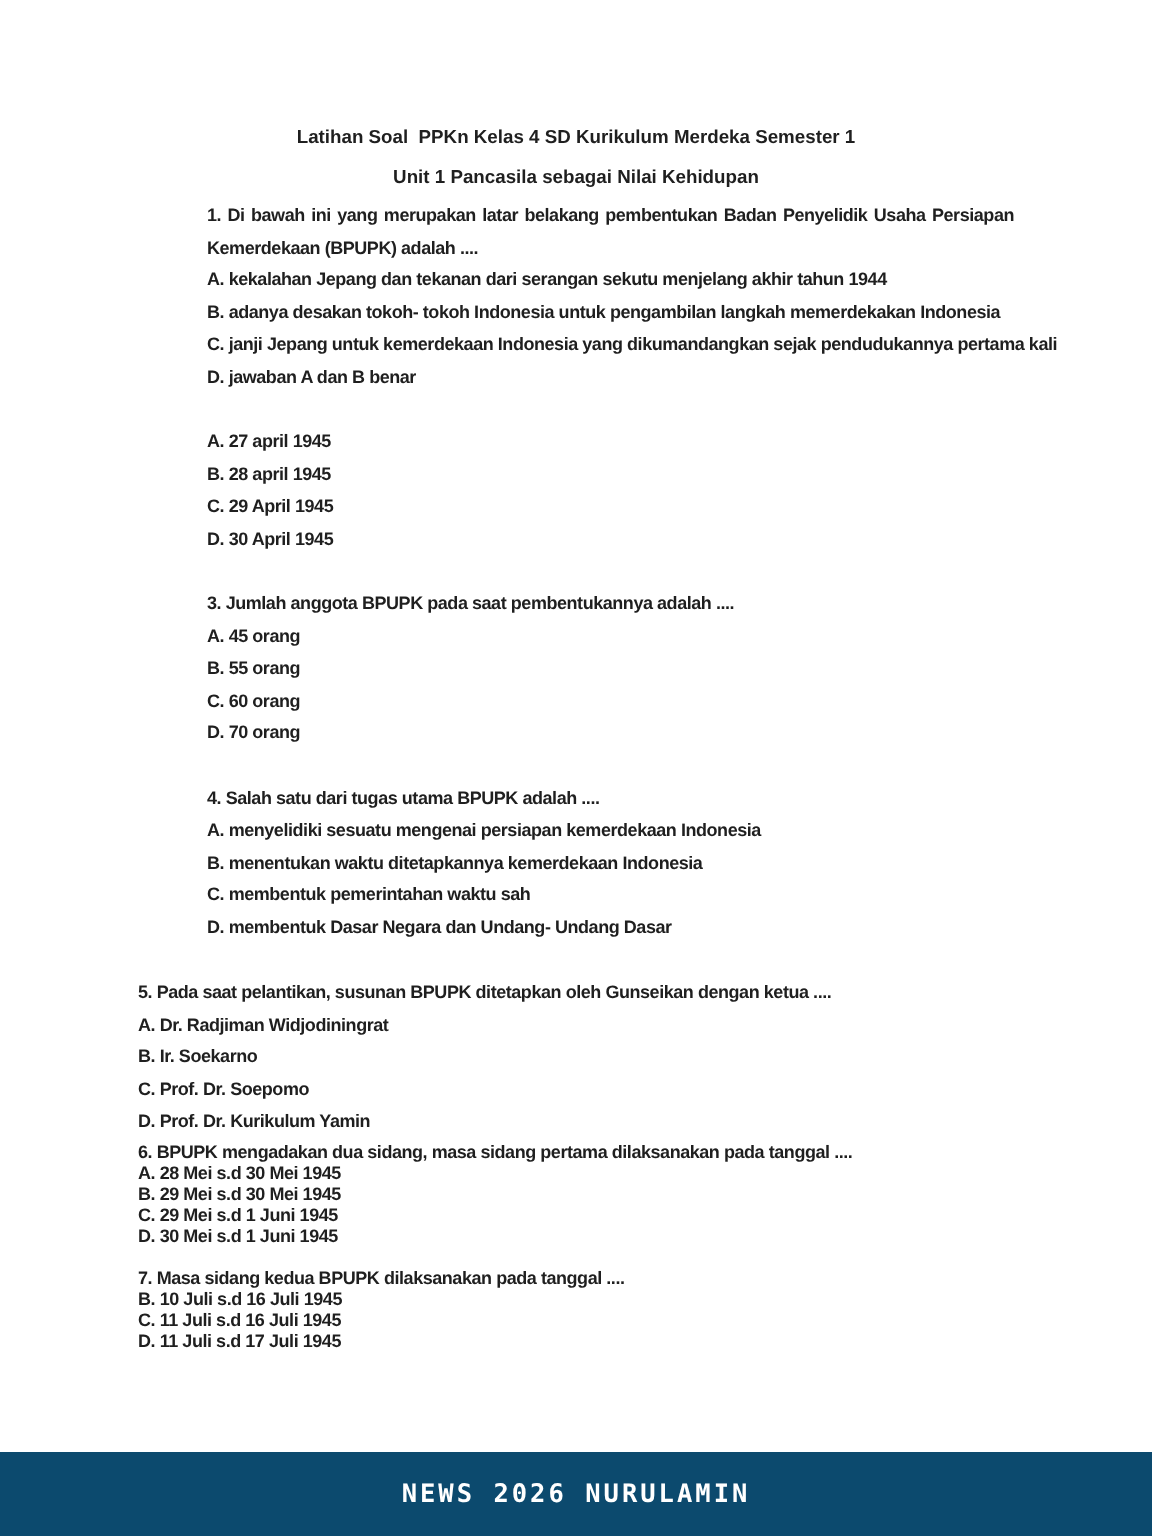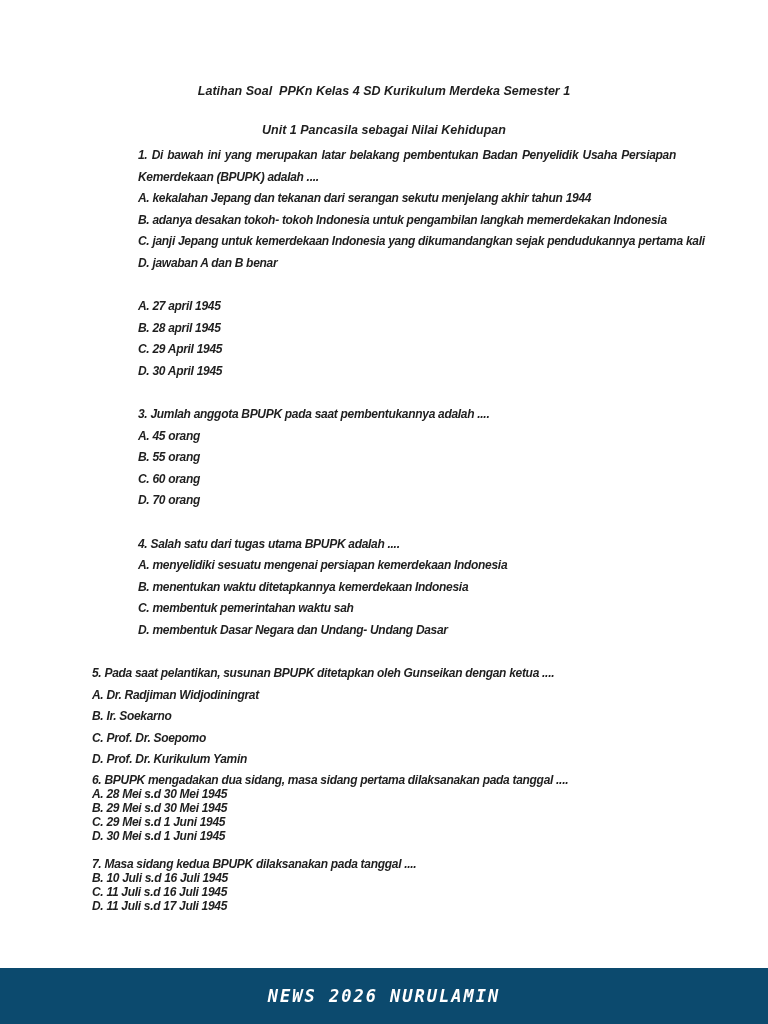--- a/index.html
+++ b/index.html
@@ -1,36 +1,36 @@
 <!DOCTYPE html>
 <html><head>
 <meta charset="utf-8">
 <style>
-  * { box-sizing: border-box; font-style: italic; }
+  * { box-sizing: border-box; }
   html, body { margin: 0; padding: 0; background: #e8e8e8; }
   .canvas {
     position: relative;
     width: 768px;
     height: 1024px;
     margin: 0 auto;
     background: #ffffff;
     overflow: hidden;
     font-family: "Liberation Sans", sans-serif;
     color: #1f1f1f;
   }
   .content { padding: 84px 92px 0 92px; }
   .doc-title, .doc-subtitle {
     text-align: center;
     font-weight: 700;
     font-size: 12.5px;
     line-height: 15px;
     white-space: pre-wrap;
     margin: 0;
   }
-  .doc-subtitle { margin-top: 24px; margin-bottom: 7px; }
+  .doc-subtitle { margin-top: 12px; margin-bottom: 7px; }
   .q {
     font-weight: 700;
     font-size: 12px;
     letter-spacing: -0.3px;
   }
   .q.loose { line-height: 21.5px; }
   .q.tight { line-height: 14.2px; }
   .gap-lg { margin-bottom: 22px; margin-left: 46px; }
   .gap-sm { margin-bottom: 2px; }
   .gap-md { margin-bottom: 13px; }

